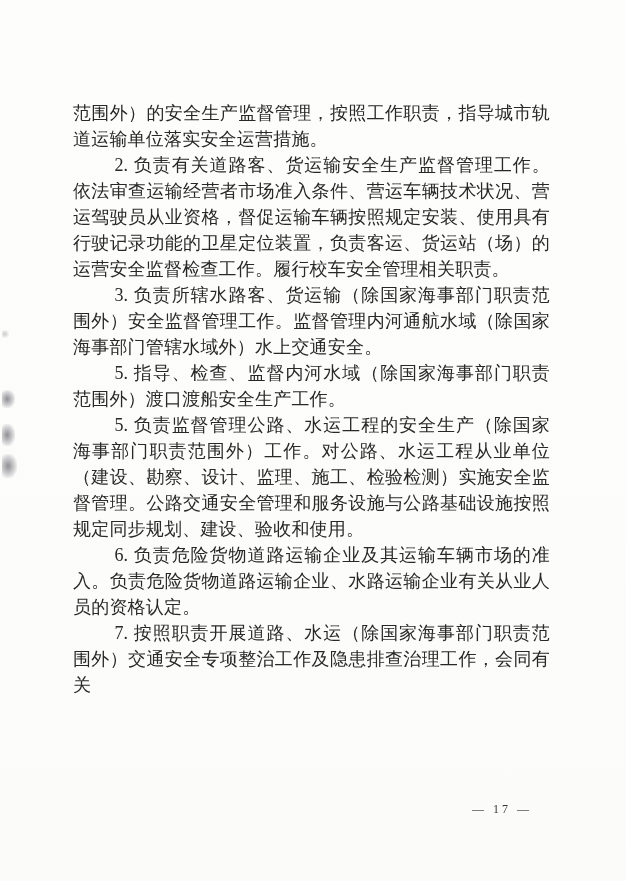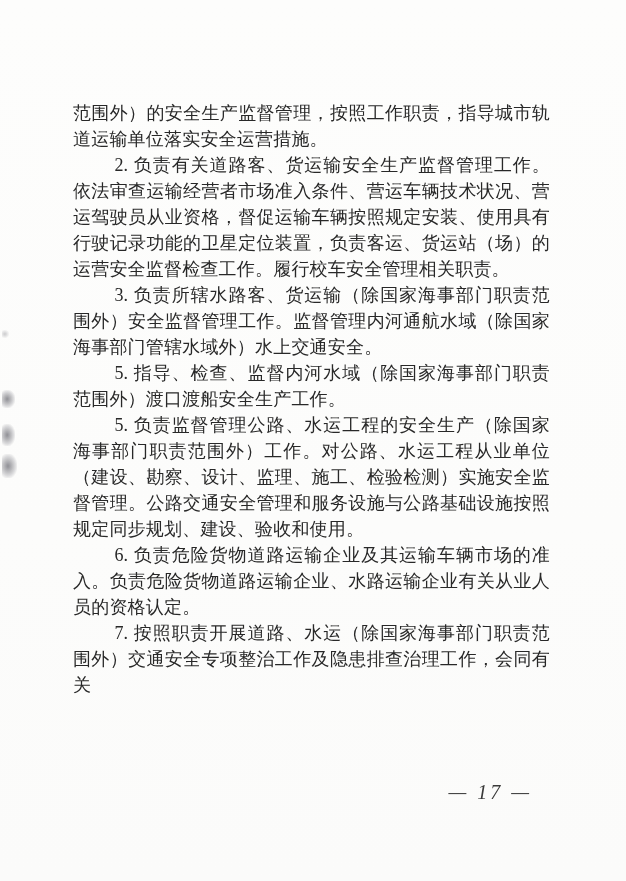--- a/index.html
+++ b/index.html
@@ -27,25 +27,24 @@
     letter-spacing: 0.2px;
     text-align: justify;
     text-justify: inter-character;
     text-indent: 2.3em;
     word-break: break-all;
     color: #282828;
   }
   .para.continuation { text-indent: 0; }
   .page-number {
     position: absolute;
-    top: 781px; right: 94px;
-    font-size: 20px;
+    top: 802px; right: 94px;
+    font-size: 12px;
     letter-spacing: 3px;
     color: #3a3a3a;
-    font-style: italic;
   }
   
   .smudge {
     position: absolute;
     left: 2px; width: 13px;
     background: radial-gradient(ellipse at 40% 50%,
       rgba(55,55,65,0.55) 0%, rgba(110,110,120,0.25) 55%, rgba(0,0,0,0) 78%);
     filter: blur(0.4px);
   }
   .smudge.s1 { top: 390px; height: 18px; }

